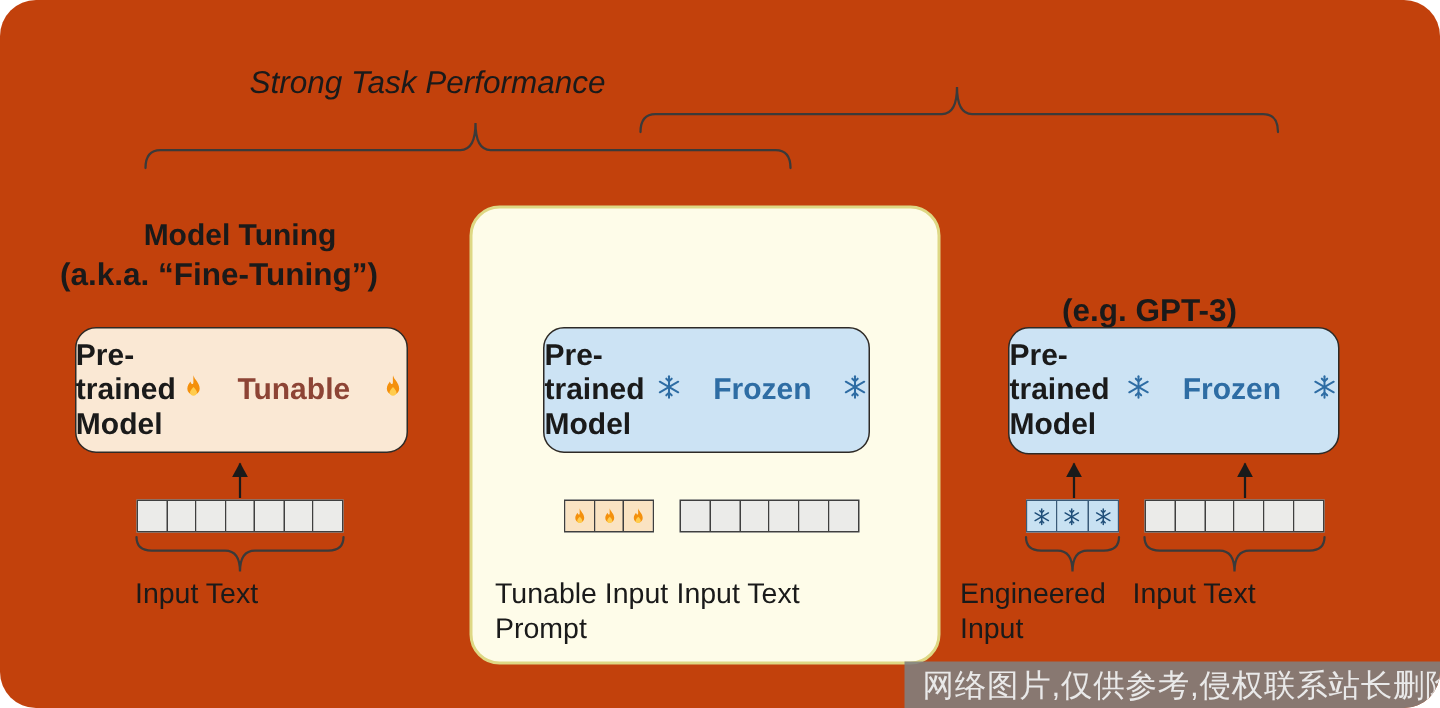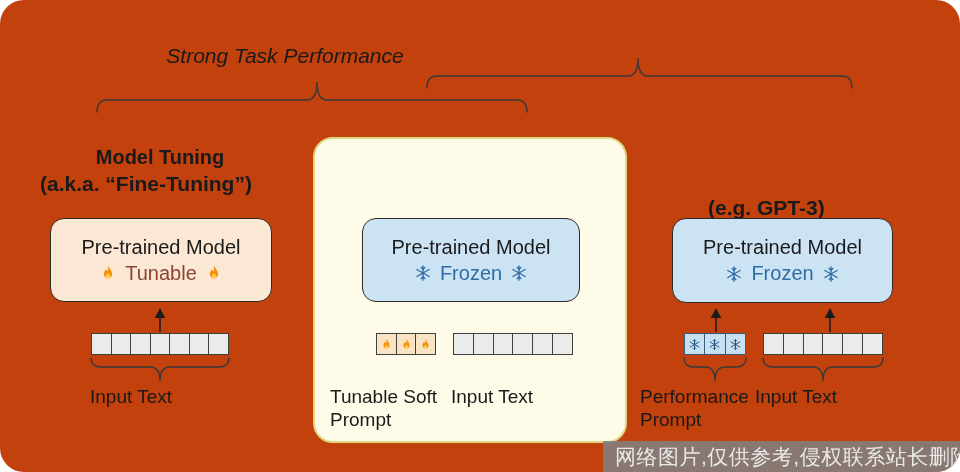--- a/index.html
+++ b/index.html
@@ -22,27 +22,27 @@
   .col-sub{font-size:21px;text-align:left;white-space:nowrap;font-weight:bold;}
   #title-1{left:50px;top:146px;width:220px;}
   #sub-1{left:40px;top:172px;width:240px;}
   #title-2{left:361px;top:146px;width:220px;}
   #sub-2{left:361px;top:172px;width:220px;}
   #title-3{left:674px;top:146px;width:220px;}
   #sub-3{left:708px;top:172px;width:220px;margin-top:24px;}
   
   .model-box{
     border:1.5px solid #2E2A26;border-radius:14px;box-sizing:border-box;
-    display:flex;flex-direction:column;align-items:center;justify-content:center;gap:3px;
+    display:flex;align-items:center;justify-content:center;gap:3px;font-weight:bold;
   }
   #box-1{left:50px;top:218px;width:222px;height:84px;background:#FAE8D4;}
   #box-2{left:362px;top:218px;width:218px;height:84px;background:#CCE3F4;}
   #box-3{left:672px;top:218px;width:221px;height:85px;background:#CCE3F4;}
   .box-line1{font-size:20px;}
-  .box-line2{font-size:20px;display:flex;align-items:center;gap:8px;}
+  .box-line2{font-size:20px;display:flex;align-items:flex-start;gap:20px;}
   .tunable{color:#8D4435;}
   .frozen{color:#2E6DA4;}
   .box-line2 .ic svg{width:18px;height:18px;display:block;}
   
   .token-row{display:flex;border:1.4px solid #3F3F3F;box-sizing:border-box;background:#fff;}
   .cell{flex:1;border-right:1.4px solid #3F3F3F;display:flex;align-items:center;justify-content:center;}
   .cell:last-child{border-right:none;}
   .cell.plain{background:#EBEBE9;}
   .cell.flame{background:#FAE3C2;}
   .cell.snow{background:#C8E1F2;color:#1F4E79;}
@@ -178,21 +178,21 @@
 </div>
     </div>
   <div id="row-2i" class="abs token-row">
       <div class="cell plain"></div>
       <div class="cell plain"></div>
       <div class="cell plain"></div>
       <div class="cell plain"></div>
       <div class="cell plain"></div>
       <div class="cell plain"></div>
     </div>
-  <div id="lbl-2f" class="abs tok-label">Tunable Soft Prompt</div>
+  <div id="lbl-2f" class="abs tok-label">Tunable Input Prompt</div>
   <div id="lbl-2i" class="abs tok-label">Input Text</div>
 
   <div id="sub-3" class="abs col-sub">(e.g. GPT-3)</div>
   <div id="box-3" class="abs model-box">
     <div class="box-line1">Pre-trained Model</div>
     <div class="box-line2 frozen">
       <span class="ic">
   <svg viewBox="0 0 24 24" aria-hidden="true" fill="none" stroke="currentColor" stroke-width="1.8" stroke-linecap="round" stroke-linejoin="round" style="color:inherit">
     <line x1="12" y1="2.5" x2="12" y2="21.5"></line>
     <line x1="3.8" y1="7.3" x2="20.2" y2="16.7"></line>
@@ -243,20 +243,20 @@
 </div>
     </div>
   <div id="row-3i" class="abs token-row">
       <div class="cell plain"></div>
       <div class="cell plain"></div>
       <div class="cell plain"></div>
       <div class="cell plain"></div>
       <div class="cell plain"></div>
       <div class="cell plain"></div>
     </div>
-  <div id="lbl-3s" class="abs tok-label">Performance Prompt</div>
+  <div id="lbl-3s" class="abs tok-label">Engineered Input</div>
   <div id="lbl-3i" class="abs tok-label">Input Text</div>
 
   <div id="watermark" class="abs">
     <span>网络图片,仅供参考,侵权联系站长删除</span>
   </div>
 
 </div>
 
 </body></html>

